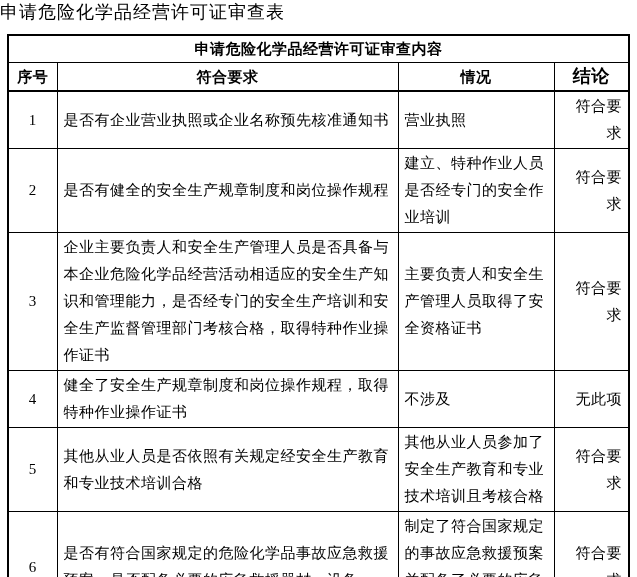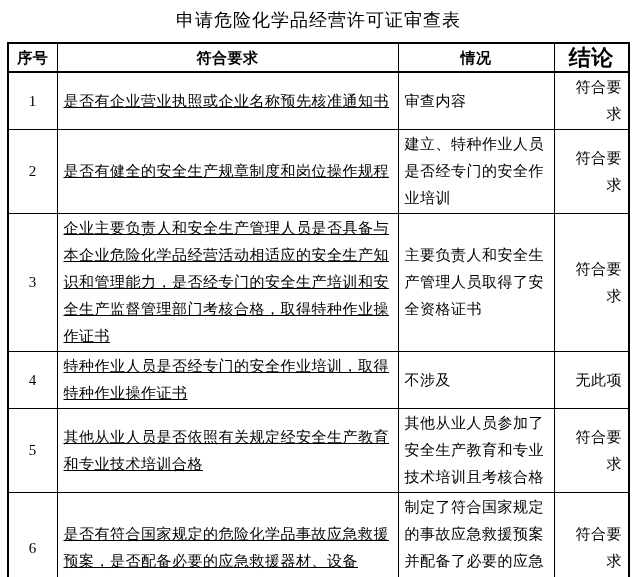--- a/index.html
+++ b/index.html
@@ -9,22 +9,22 @@
     color: #000000;
   }
   body {
     width: 637px;
     height: 577px;
     overflow: hidden;
     font-family: "Liberation Serif", "DejaVu Serif", serif;
   }
   .doc-title {
     margin: 0;
-    padding-top: 8px;
-    text-align: center;
+    padding-top: 0;
+    text-align: left;
     font-size: 18px;
     font-weight: normal;
     letter-spacing: 1px;
     line-height: 24px;
   }
   table.review-table {
     width: 621px;
     margin: 10px auto 0 auto;
     border-collapse: collapse;
     table-layout: fixed;
@@ -51,24 +51,24 @@
     text-align: center;
     font-weight: bold;
     font-family: "Liberation Sans", "DejaVu Sans", sans-serif;
     font-size: 15px;
     height: 25px;
     line-height: 25px;
     border-bottom-width: 2px;
     margin-left: 33px;
   }
   tr.header-row td.col-conclusion-hd {
-    font-size: 22px;
+    font-size: 18px;
   }
   td.cell-no { text-align: center; font-size: 14px; }
-  td.cell-content { text-align: left; text-decoration: underline; }
+  td.cell-content { text-align: left; }
   td.cell-situation { text-align: left; }
   td.cell-conclusion { text-align: right; }
   tr.r1 { height: 25px; }
   tr.r2 { height: 81px; }
   tr.r3 { height: 135px; }
   tr.r4 { height: 54px; }
   tr.r5 { height: 75px; }
   tr.r6 { height: 107px; }
 </style>
 </head>
@@ -77,51 +77,54 @@
 <h1 class="doc-title">申请危险化学品经营许可证审查表</h1>
 
 <table class="review-table">
   <colgroup>
     <col style="width:49px">
     <col style="width:341px">
     <col style="width:156px">
     <col style="width:75px">
   </colgroup>
   <tbody>
+    <tr class="caption-row">
+      <td colspan="4">申请危险化学品经营许可证审查内容</td>
+    </tr>
     <tr class="header-row">
       <td>序号</td>
       <td>符合要求</td>
       <td>情况</td>
       <td class="col-conclusion-hd">结论</td>
     </tr>
 
     <tr class="r1">
       <td class="cell-no">1</td>
       <td class="cell-content">是否有企业营业执照或企业名称预先核准通知书</td>
-      <td class="cell-situation">审查内容</td>
+      <td class="cell-situation">营业执照</td>
       <td class="cell-conclusion">符合要求</td>
     </tr>
 
     <tr class="r2">
       <td class="cell-no">2</td>
       <td class="cell-content">是否有健全的安全生产规章制度和岗位操作规程</td>
       <td class="cell-situation">建立、特种作业人员是否经专门的安全作业培训</td>
       <td class="cell-conclusion">符合要求</td>
     </tr>
 
     <tr class="r3">
       <td class="cell-no">3</td>
       <td class="cell-content">企业主要负责人和安全生产管理人员是否具备与本企业危险化学品经营活动相适应的安全生产知识和管理能力，是否经专门的安全生产培训和安全生产监督管理部门考核合格，取得特种作业操作证书</td>
       <td class="cell-situation">主要负责人和安全生产管理人员取得了安全资格证书</td>
       <td class="cell-conclusion">符合要求</td>
     </tr>
 
     <tr class="r4">
       <td class="cell-no">4</td>
-      <td class="cell-content">特种作业人员是否经专门的安全作业培训，取得特种作业操作证书</td>
+      <td class="cell-content">健全了安全生产规章制度和岗位操作规程，取得特种作业操作证书</td>
       <td class="cell-situation">不涉及</td>
       <td class="cell-conclusion">无此项</td>
     </tr>
 
     <tr class="r5">
       <td class="cell-no">5</td>
       <td class="cell-content">其他从业人员是否依照有关规定经安全生产教育和专业技术培训合格</td>
       <td class="cell-situation">其他从业人员参加了安全生产教育和专业技术培训且考核合格</td>
       <td class="cell-conclusion">符合要求</td>
     </tr>

